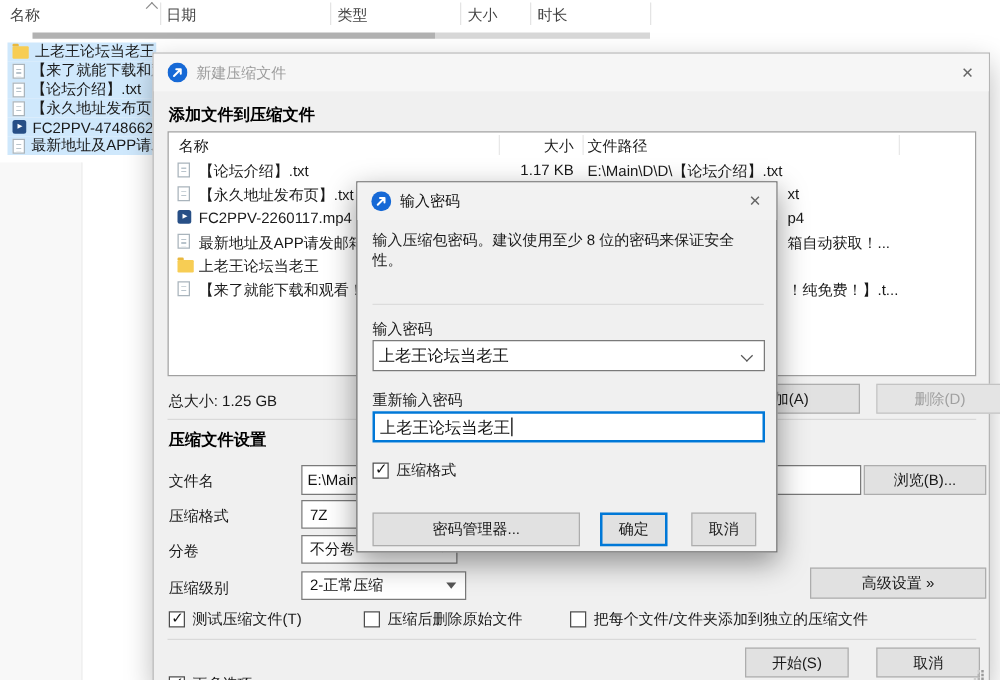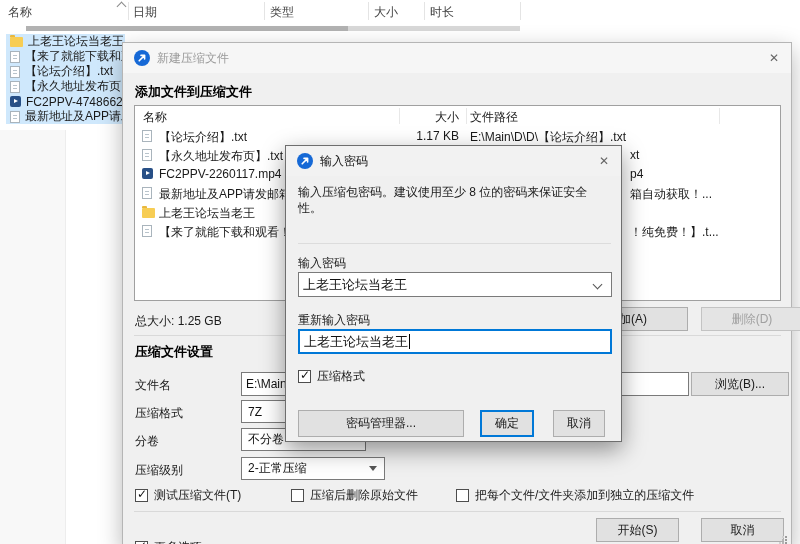--- a/index.html
+++ b/index.html
@@ -201,24 +201,25 @@
         <span class="chevtri"></span>
       </div>
 
     <span class="label12" style="left:12px; top:390px">分卷</span>
     <div class="sel" style="left:118px; top:385px; width:125px; height:23px">
         <span>不分卷</span>
         <span class="chevtri"></span>
       </div>
 
     <span class="label12" style="left:12px; top:419px">压缩级别</span>
-    <div class="sel" style="left:118px; top:414px; width:144px; height:23px">
+    <div class="sel" style="left:118px; top:414px; width:132px; height:23px">
         <span>2-正常压缩</span>
         <span class="chevtri"></span>
       </div>
+    <div class="btn" style="left:525px; top:411px; width:141px; height:25px">高级设置 »</div>
 
     <div class="cbrow" style="left:12px; top:444px">
         <span class="cb checked"></span>
         <span>测试压缩文件(T)</span>
       </div>
     <div class="cbrow" style="left:168px; top:444px">
         <span class="cb"></span>
         <span>压缩后删除原始文件</span>
       </div>
     <div class="cbrow" style="left:333px; top:444px">

